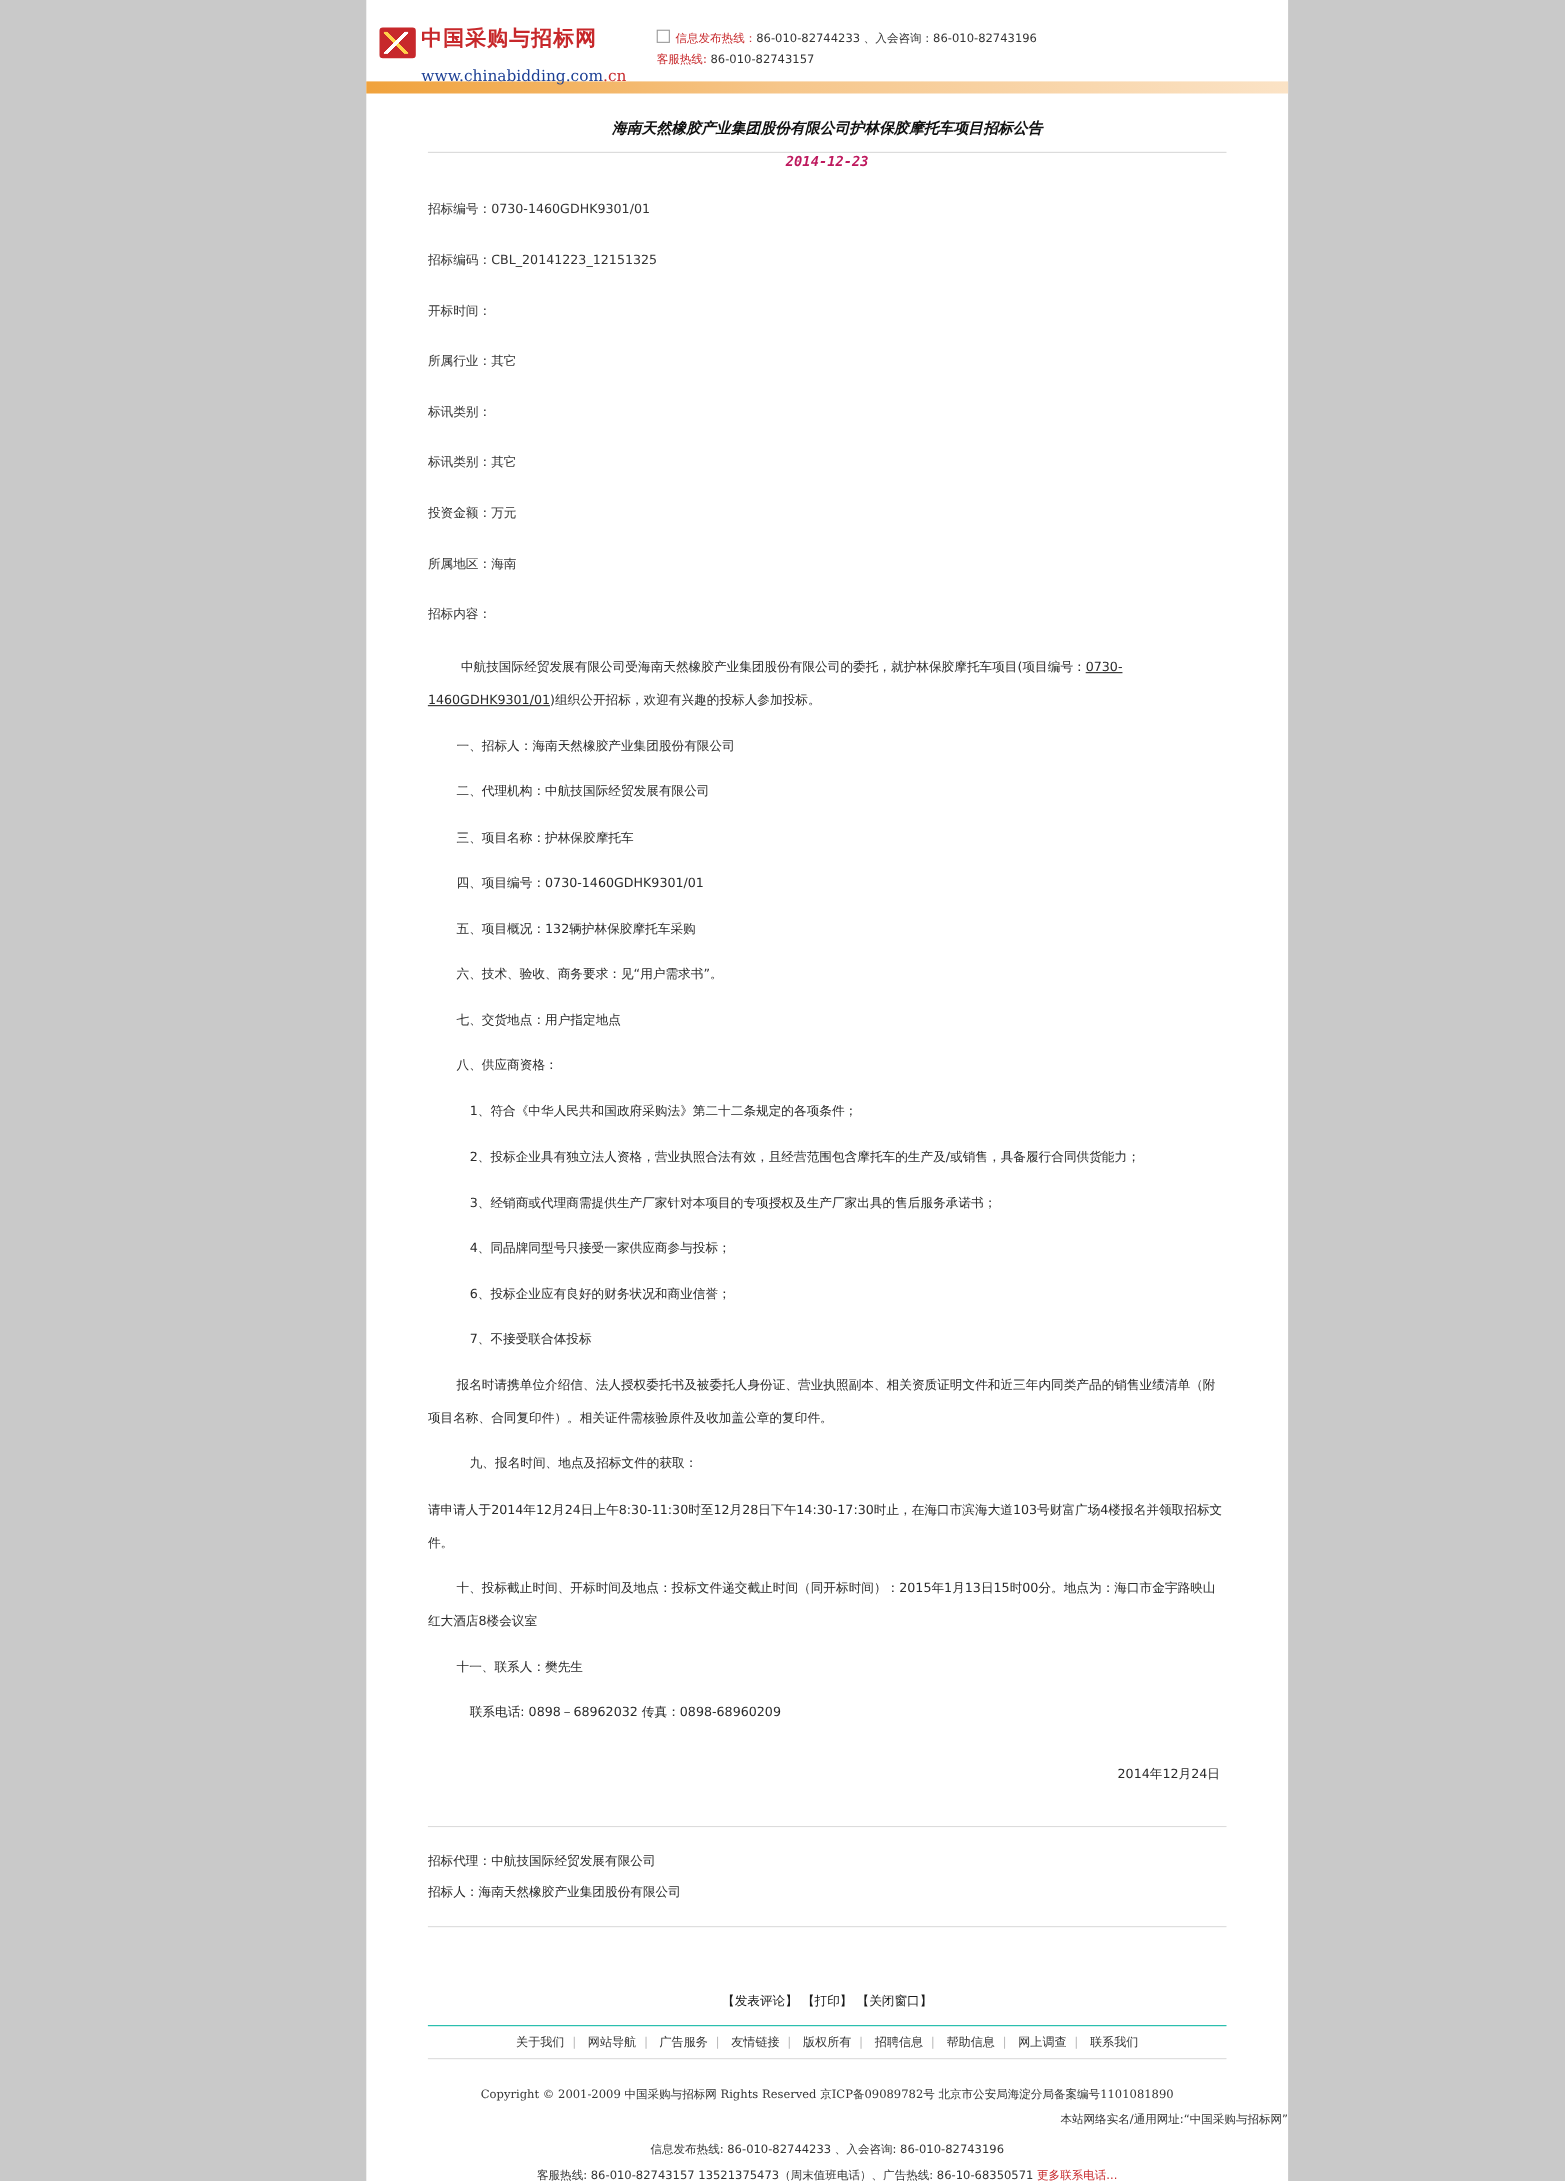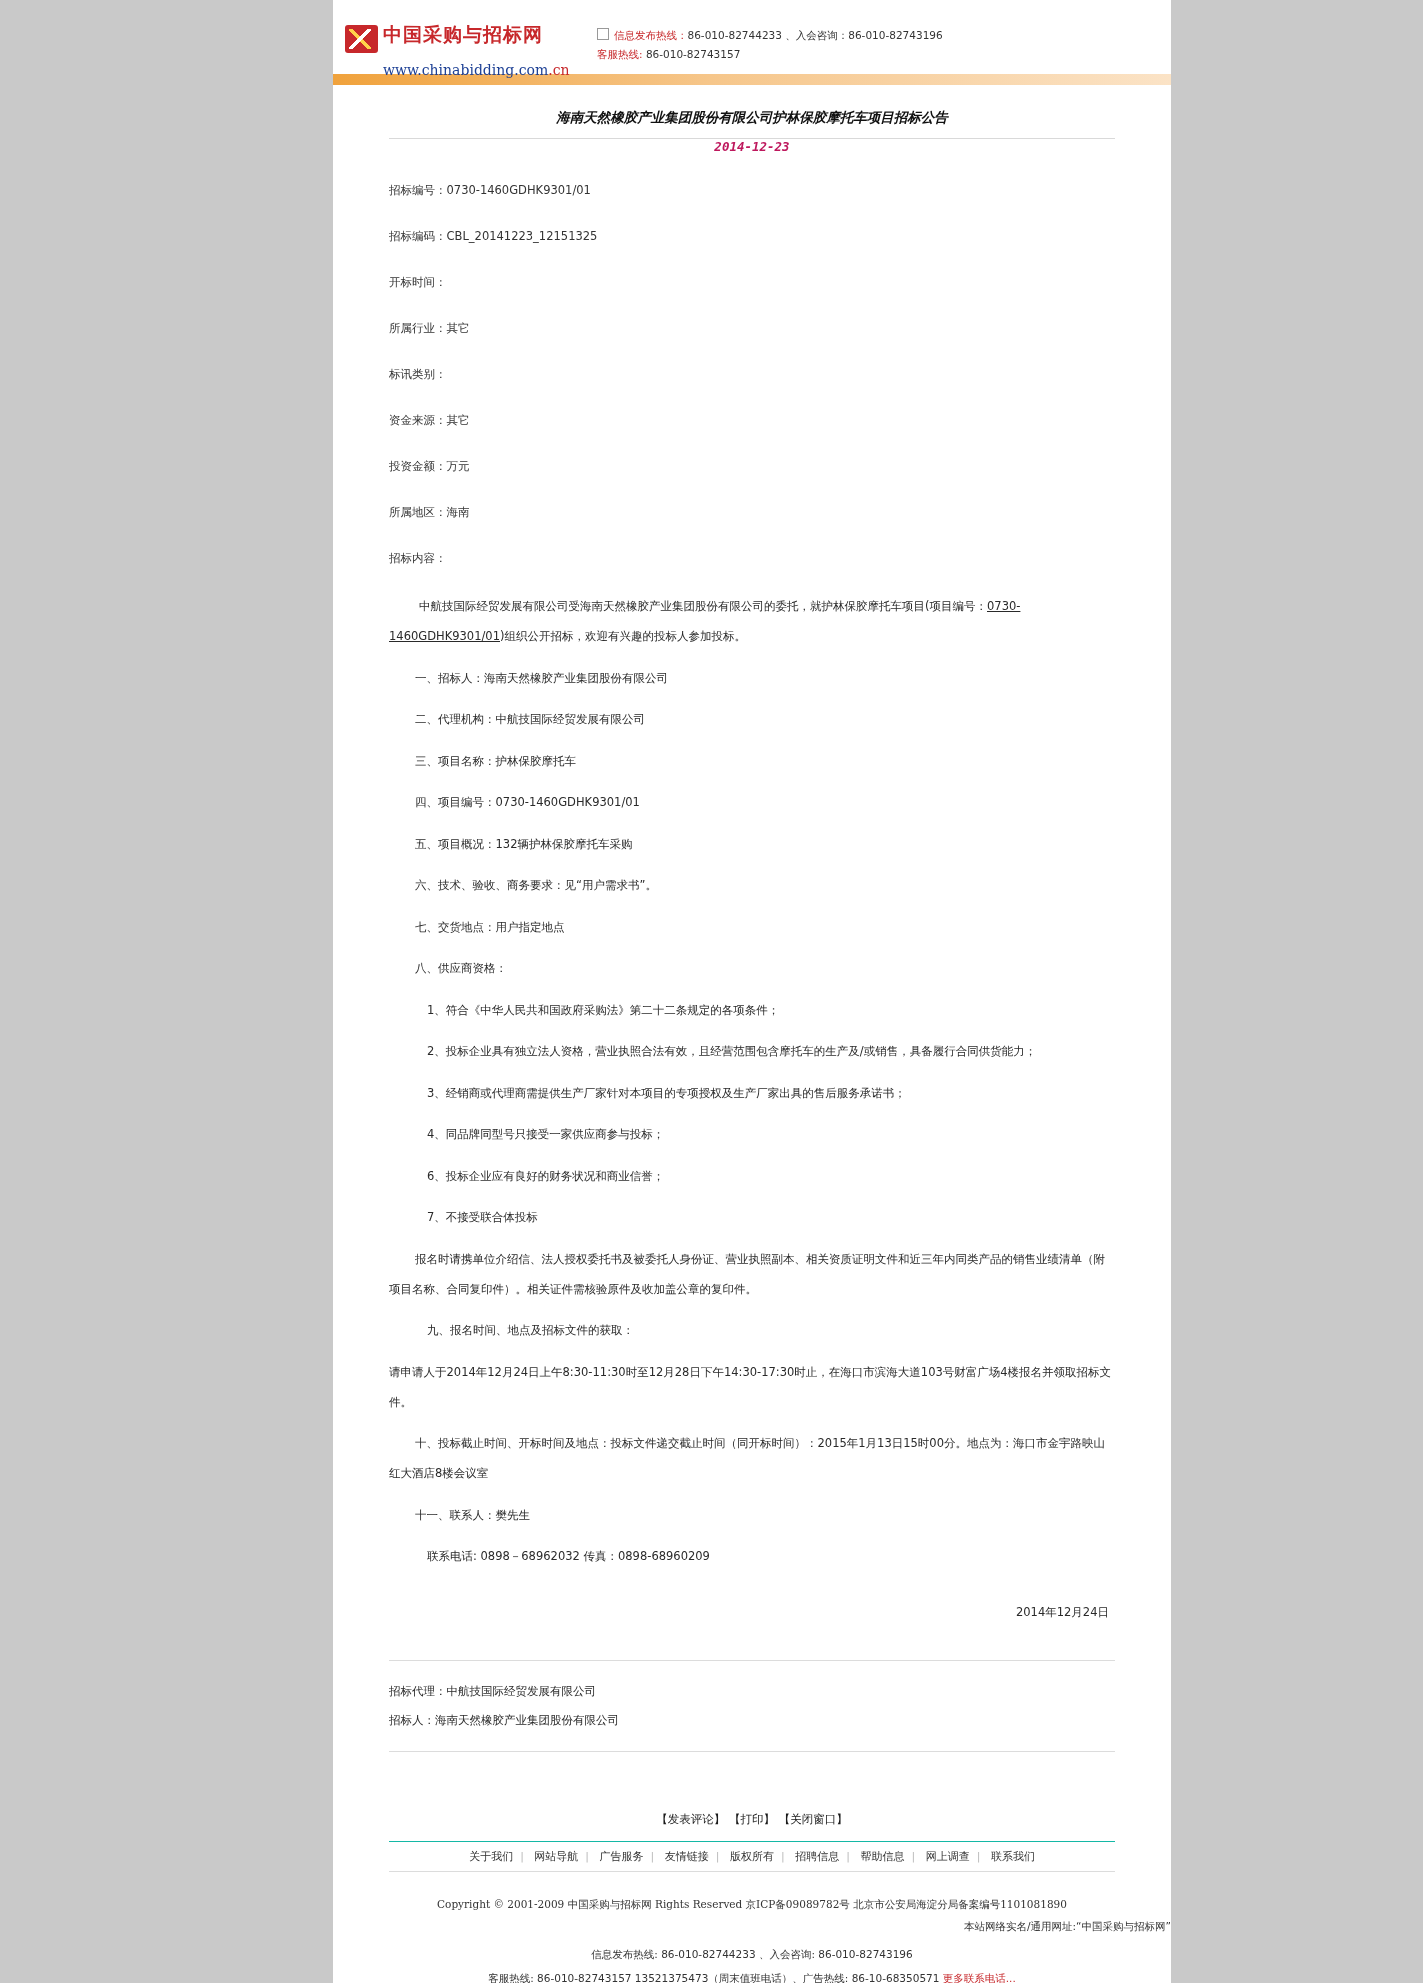--- a/index.html
+++ b/index.html
@@ -270,21 +270,21 @@
 
       <div class="doc-title">海南天然橡胶产业集团股份有限公司护林保胶摩托车项目招标公告</div>
       <div class="doc-date">2014-12-23</div>
 
       <div class="meta">
         <div>招标编号：0730-1460GDHK9301/01</div>
         <div>招标编码：CBL_20141223_12151325</div>
         <div>开标时间：</div>
         <div>所属行业：其它</div>
         <div>标讯类别：</div>
-        <div>资金来源：其它</div>
+        <div>标讯类别：其它</div>
         <div>投资金额：万元</div>
         <div>所属地区：海南</div>
         <div>招标内容：</div>
       </div>
 
       <div class="body-text">
         <p class="p-lead"><span>中航技国际经贸发展有限公司受海南天然橡胶产业集团股份有限公司的委托，就护林保胶摩托车项目(项目编号：</span><span class="u">0730-1460GDHK9301/01</span><span>)组织公开招标，欢迎有兴趣的投标人参加投标。</span></p>
 
         <p class="p-item">一、招标人：海南天然橡胶产业集团股份有限公司</p>
         <p class="p-item">二、代理机构：中航技国际经贸发展有限公司</p>

